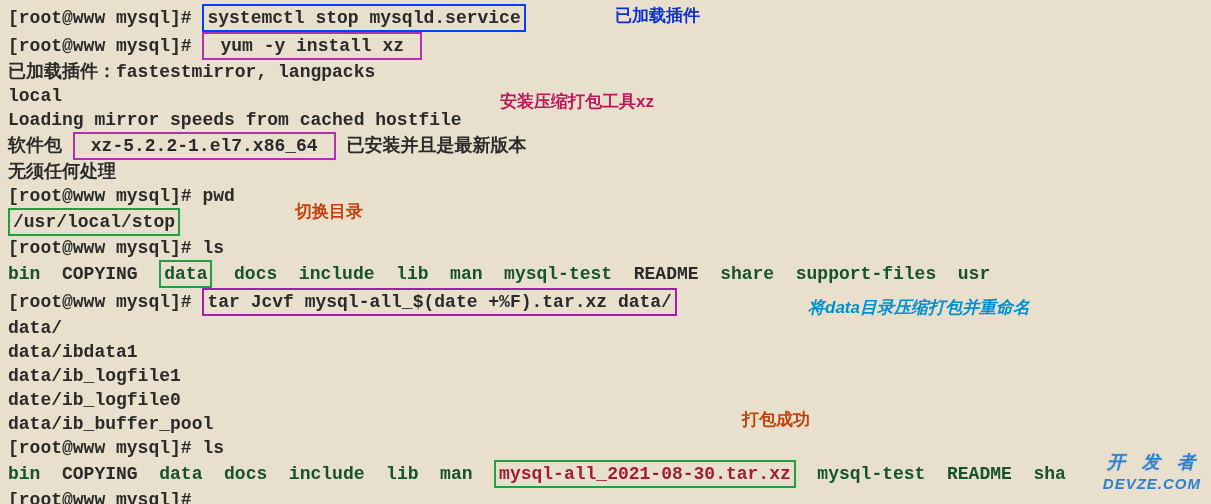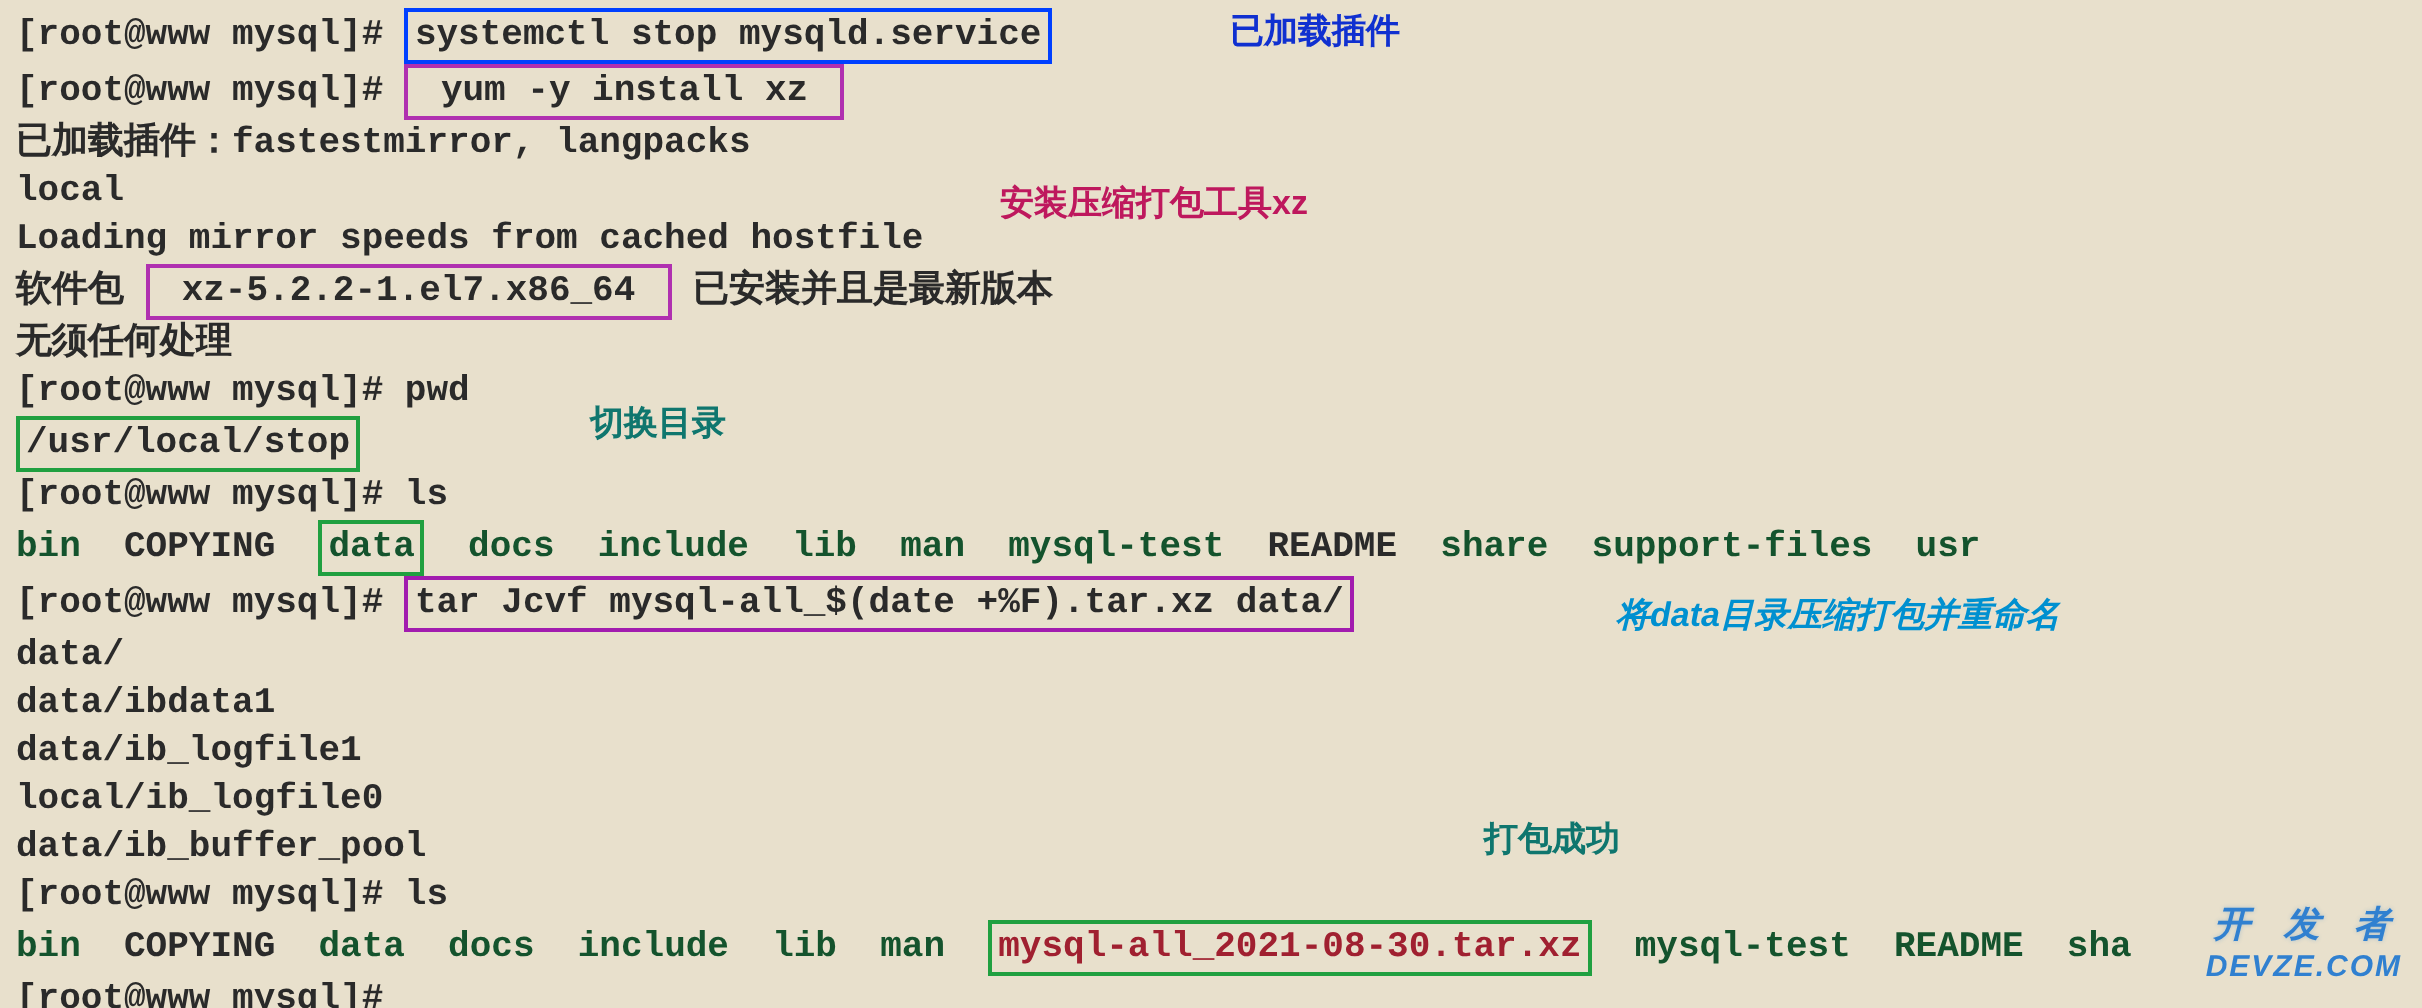--- a/index.html
+++ b/index.html
@@ -21,21 +21,21 @@
     .box-green { border: 2px solid #20a040; padding: 0 3px; display: inline-block; }
     .box-cyan { border: 2px solid #a21caf; padding: 0 3px; display: inline-block; font-family: Liberation Mono, monospace; }
     .annot {
       position: absolute;
       font-family: 'Microsoft YaHei', 'SimHei', sans-serif;
       font-size: 17px;
       font-weight: bold;
     }
     .annot-blue { color: #1030d0; }
     .annot-purple { color: #be185d; margin-top: 28px; }
-    .annot-green { color: #0f766e; }
+    .annot-green { color: #c2410c; }
     .annot-cyan { color: #0090d0; }
     .watermark {
       position: absolute;
       right: 10px;
       bottom: 30px;
       font-family: 'Microsoft YaHei', sans-serif;
       font-size: 18px;
       font-style: italic;
       color: #3080d0;
       letter-spacing: 6px;
@@ -66,21 +66,21 @@
 <div class="line"><span>软件包 </span><span class="box-purple">xz-5.2.2-1.el7.x86_64</span><span> 已安装并且是最新版本</span></div>
 <div class="line">无须任何处理</div>
 <div class="line">[root@www mysql]# pwd</div>
 <div class="line"><span class="box-green">/usr/local/stop</span></div>
 <div class="line">[root@www mysql]# ls</div>
 <div class="line"><span class="teal">bin</span><span>  COPYING  </span><span class="box-green teal">data</span><span class="teal">  docs  include  lib  man  mysql-test</span><span>  README  </span><span class="teal">share  support-files  usr</span></div>
 <div class="line"><span>[root@www mysql]# </span><span class="box-cyan">tar Jcvf mysql-all_$(date +%F).tar.xz data/</span></div>
 <div class="line">data/</div>
 <div class="line">data/ibdata1</div>
 <div class="line">data/ib_logfile1</div>
-<div class="line">local/ib_logfile0</div>
+<div class="line">date/ib_logfile0</div>
 <div class="line">data/ib_buffer_pool</div>
 <div class="line">[root@www mysql]# ls</div>
 <div class="line"><span class="teal">bin</span><span>  COPYING  </span><span class="teal">data</span><span class="teal">  docs  include  lib  man  </span><span class="box-green purple-text">mysql-all_2021-08-30.tar.xz</span><span class="teal">  mysql-test  README  sha</span></div>
 <div class="line">[root@www mysql]#</div>
 
 <div class="annot annot-blue" style="left:615px; top:4px;">已加载插件</div>
 <div class="annot annot-purple" style="left:500px; top:62px;">安装压缩打包工具xz</div>
 <div class="annot annot-green" style="left:295px; top:200px;">切换目录</div>
 <div class="annot annot-cyan" style="left:808px; top:296px;font-style:italic;">将data目录压缩打包并重命名</div>
 <div class="annot annot-green" style="left:742px; top:408px;">打包成功</div>

